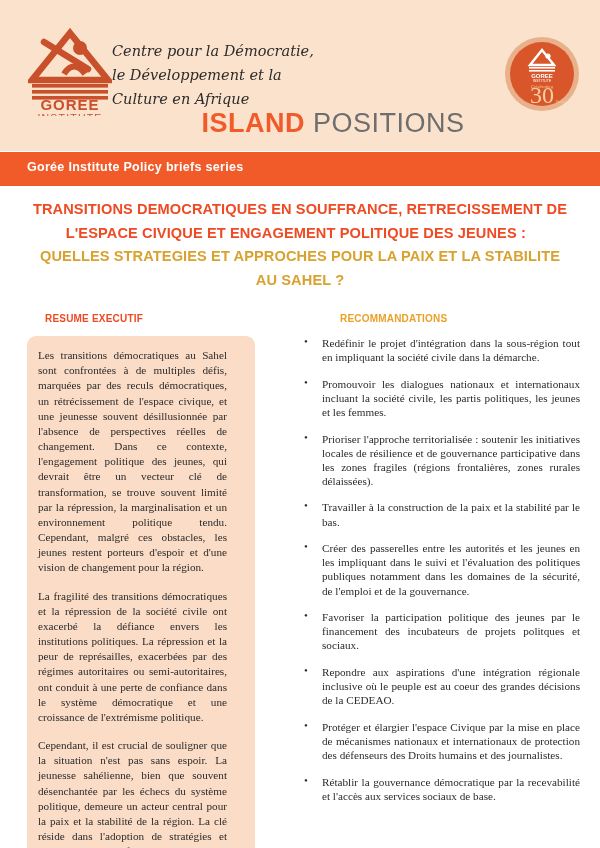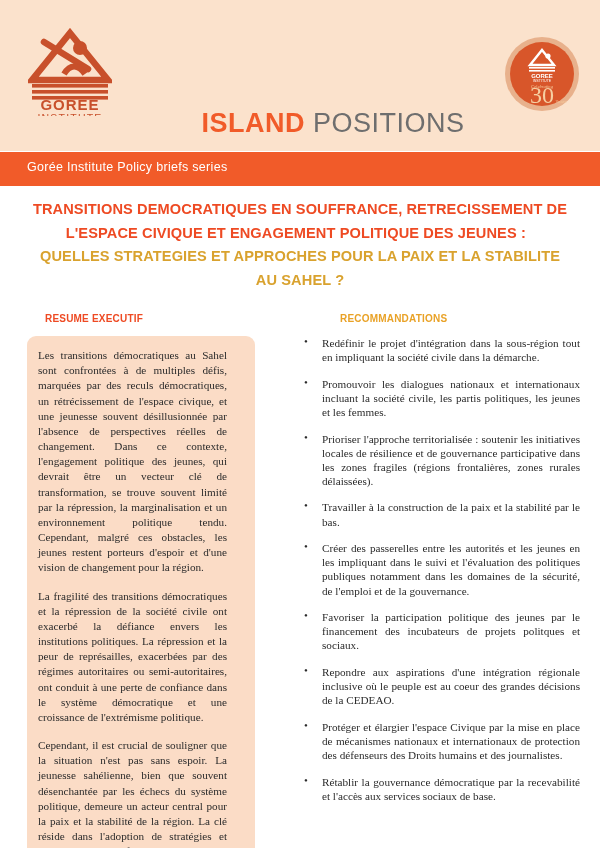--- a/index.html
+++ b/index.html
@@ -63,21 +63,21 @@
     left: 0; top: 152px;
     width: 600px;
     height: 34px;
     background: #F15B29;
   }
   .series-label {
     position: absolute;
     left: 27px; top: 8px;
     color: #ffffff;
     font-size: 12.5px;
-    font-weight: normal;
+    font-weight: bold;
     letter-spacing: 0.3px;
   }
   .series-vol {
     position: absolute;
     right: 24px; top: 7px;
     color: #ffffff;
     font-size: 14.5px;
     font-weight: bold;
     letter-spacing: 0.4px;
   }
@@ -173,20 +173,27 @@
       <path d="M16 14 L60 41" stroke="#C8502B" stroke-width="6.5" stroke-linecap="round" fill="none"></path>
       <path d="M36 46 C42 36, 50 36, 57 46" stroke="#C8502B" stroke-width="6" fill="none"></path>
       <rect x="4" y="56" width="76" height="3.6" fill="#C8502B"></rect>
       <rect x="4" y="62" width="76" height="3.6" fill="#C8502B"></rect>
       <rect x="4" y="68" width="76" height="3.6" fill="#C8502B"></rect>
       <text x="42" y="82" text-anchor="middle" font-family="Liberation Sans, sans-serif" font-size="15" font-weight="bold" letter-spacing="1" fill="#C8502B">GOREE</text>
       <text x="42" y="94" text-anchor="middle" font-family="Liberation Sans, sans-serif" font-size="10.5" letter-spacing="1.2" fill="#C8502B">INSTITUTE</text>
     </svg>
   </div>
 
+  <div class="logo-script">
+    <svg width="210" height="74" viewBox="0 0 210 74">
+      <text x="0" y="20" font-family="DejaVu Serif, serif" font-style="italic" font-size="14.5" fill="#2C2C2C">Centre pour la Démocratie,</text>
+      <text x="0" y="44" font-family="DejaVu Serif, serif" font-style="italic" font-size="14.5" fill="#2C2C2C">le Développement et la</text>
+      <text x="0" y="68" font-family="DejaVu Serif, serif" font-style="italic" font-size="14.5" fill="#2C2C2C">Culture en Afrique</text>
+    </svg>
+  </div>
 
   <div class="badge-30">
     <svg width="76" height="76" viewBox="0 0 76 76">
       <circle cx="38" cy="38" r="37" fill="#E8B18C"></circle>
       <circle cx="38" cy="38" r="32" fill="#D8562A"></circle>
       <path d="M38 14 L50 29 L26 29 Z" fill="none" stroke="#FFFFFF" stroke-width="2.4"></path>
       <circle cx="44" cy="20" r="2.6" fill="#FFFFFF"></circle>
       <rect x="25" y="31" width="26" height="1.6" fill="#FFFFFF"></rect>
       <rect x="25" y="34" width="26" height="1.6" fill="#FFFFFF"></rect>
       <text x="38" y="41.5" text-anchor="middle" font-family="Liberation Sans, sans-serif" font-size="6" font-weight="bold" fill="#FFFFFF">GOREE</text>

